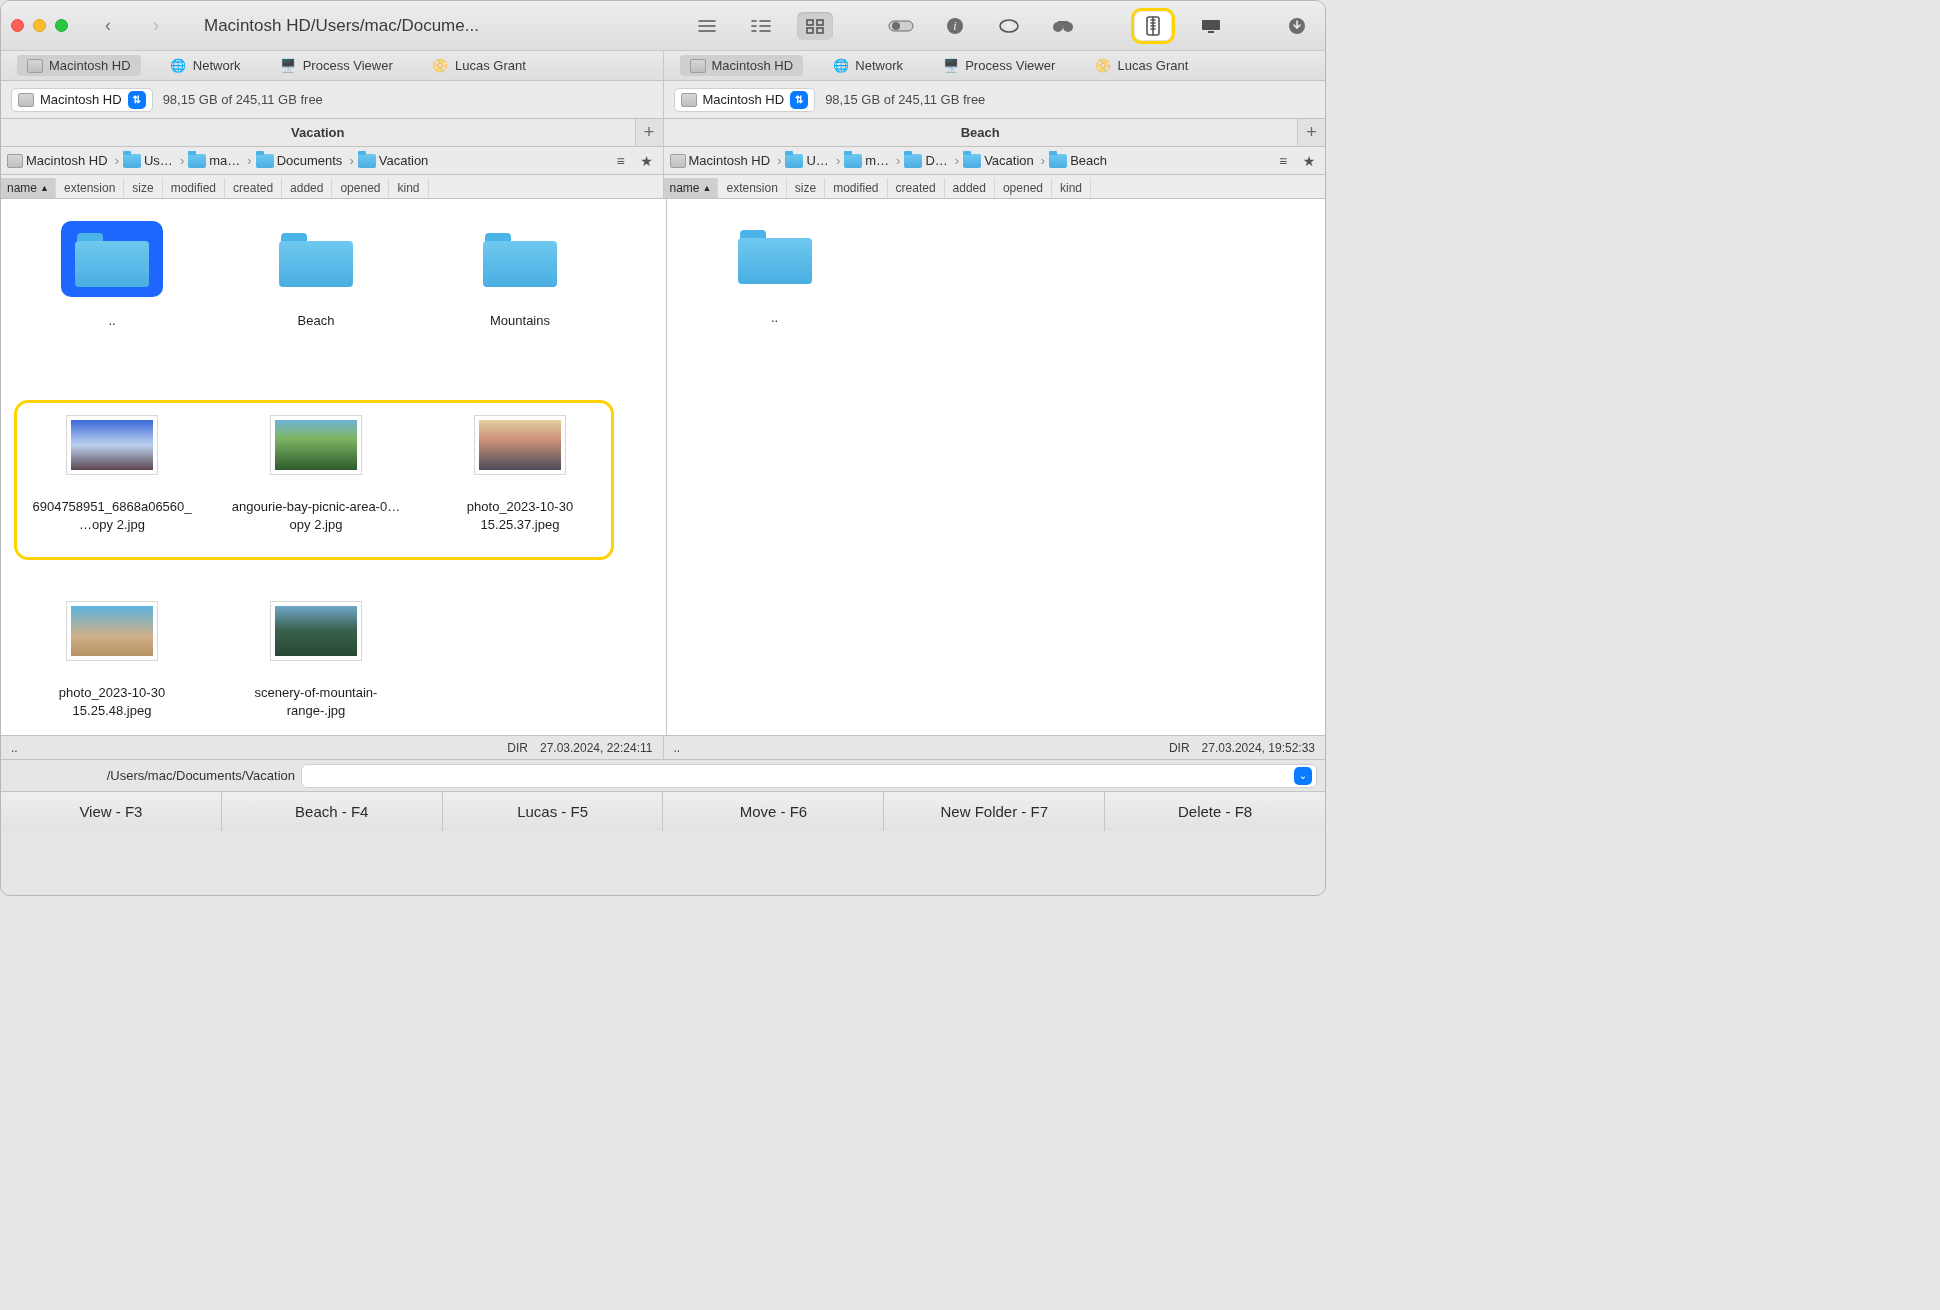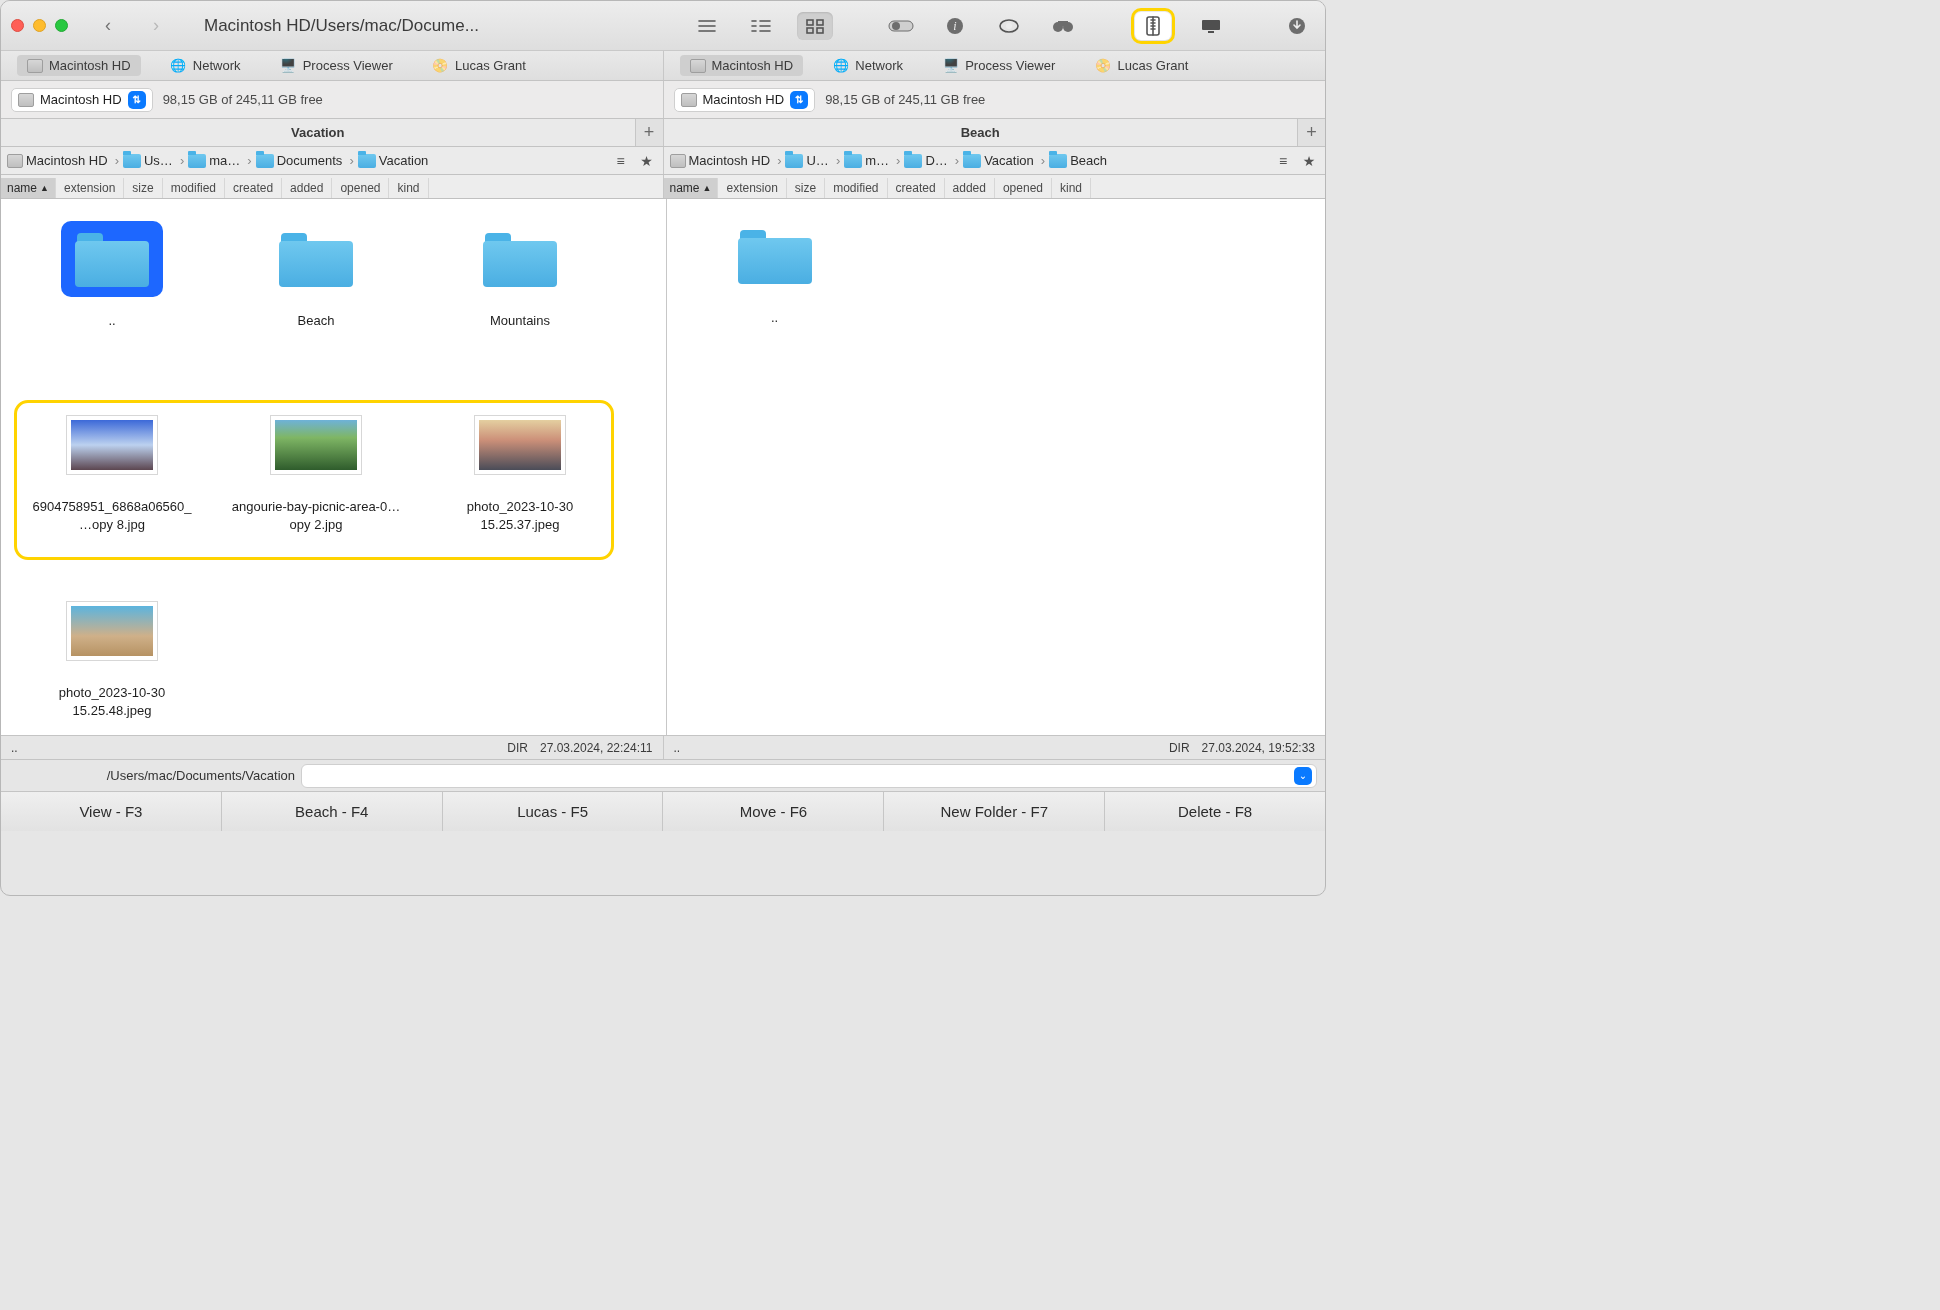--- a/index.html
+++ b/index.html
@@ -387,39 +387,45 @@
         <div class="file-item">
           <div style="height:90px;display:flex;align-items:center;justify-content:center">
             <div class="folder-glyph"></div>
           </div>
           <div class="label">Mountains</div>
         </div>
         <div class="file-item">
           <div style="height:90px;display:flex;align-items:center;justify-content:center">
             <div class="thumb sky"></div>
           </div>
-          <div class="label">6904758951_6868a06560_…opy 8.jpg</div>
+          <div class="label">6904758951_6868a06560_…opy 2.jpg</div>
         </div>
         <div class="file-item">
           <div style="height:90px;display:flex;align-items:center;justify-content:center">
             <div class="thumb beach-green"></div>
           </div>
           <div class="label">angourie-bay-picnic-area-0…opy 2.jpg</div>
         </div>
         <div class="file-item">
           <div style="height:90px;display:flex;align-items:center;justify-content:center">
             <div class="thumb sunset"></div>
           </div>
           <div class="label">photo_2023-10-30 15.25.37.jpeg</div>
         </div>
         <div class="file-item">
           <div style="height:90px;display:flex;align-items:center;justify-content:center">
             <div class="thumb ocean"></div>
           </div>
           <div class="label">photo_2023-10-30 15.25.48.jpeg</div>
+        </div>
+        <div class="file-item">
+          <div style="height:90px;display:flex;align-items:center;justify-content:center">
+            <div class="thumb mtn"></div>
+          </div>
+          <div class="label">scenery-of-mountain-range-.jpg</div>
         </div>
       </div>
     <div class="sel-group" style="left:10px; top:198px; width:600px; height:160px;"></div>
   </div>
   <div class="pane right">
     <div class="icon-grid" id="grid-right" style="grid-template-columns: repeat(3, 180px);">
         <div class="file-item">
           <div style="height:90px;display:flex;align-items:center;justify-content:center">
             <div class="folder-glyph"></div>
           </div>

